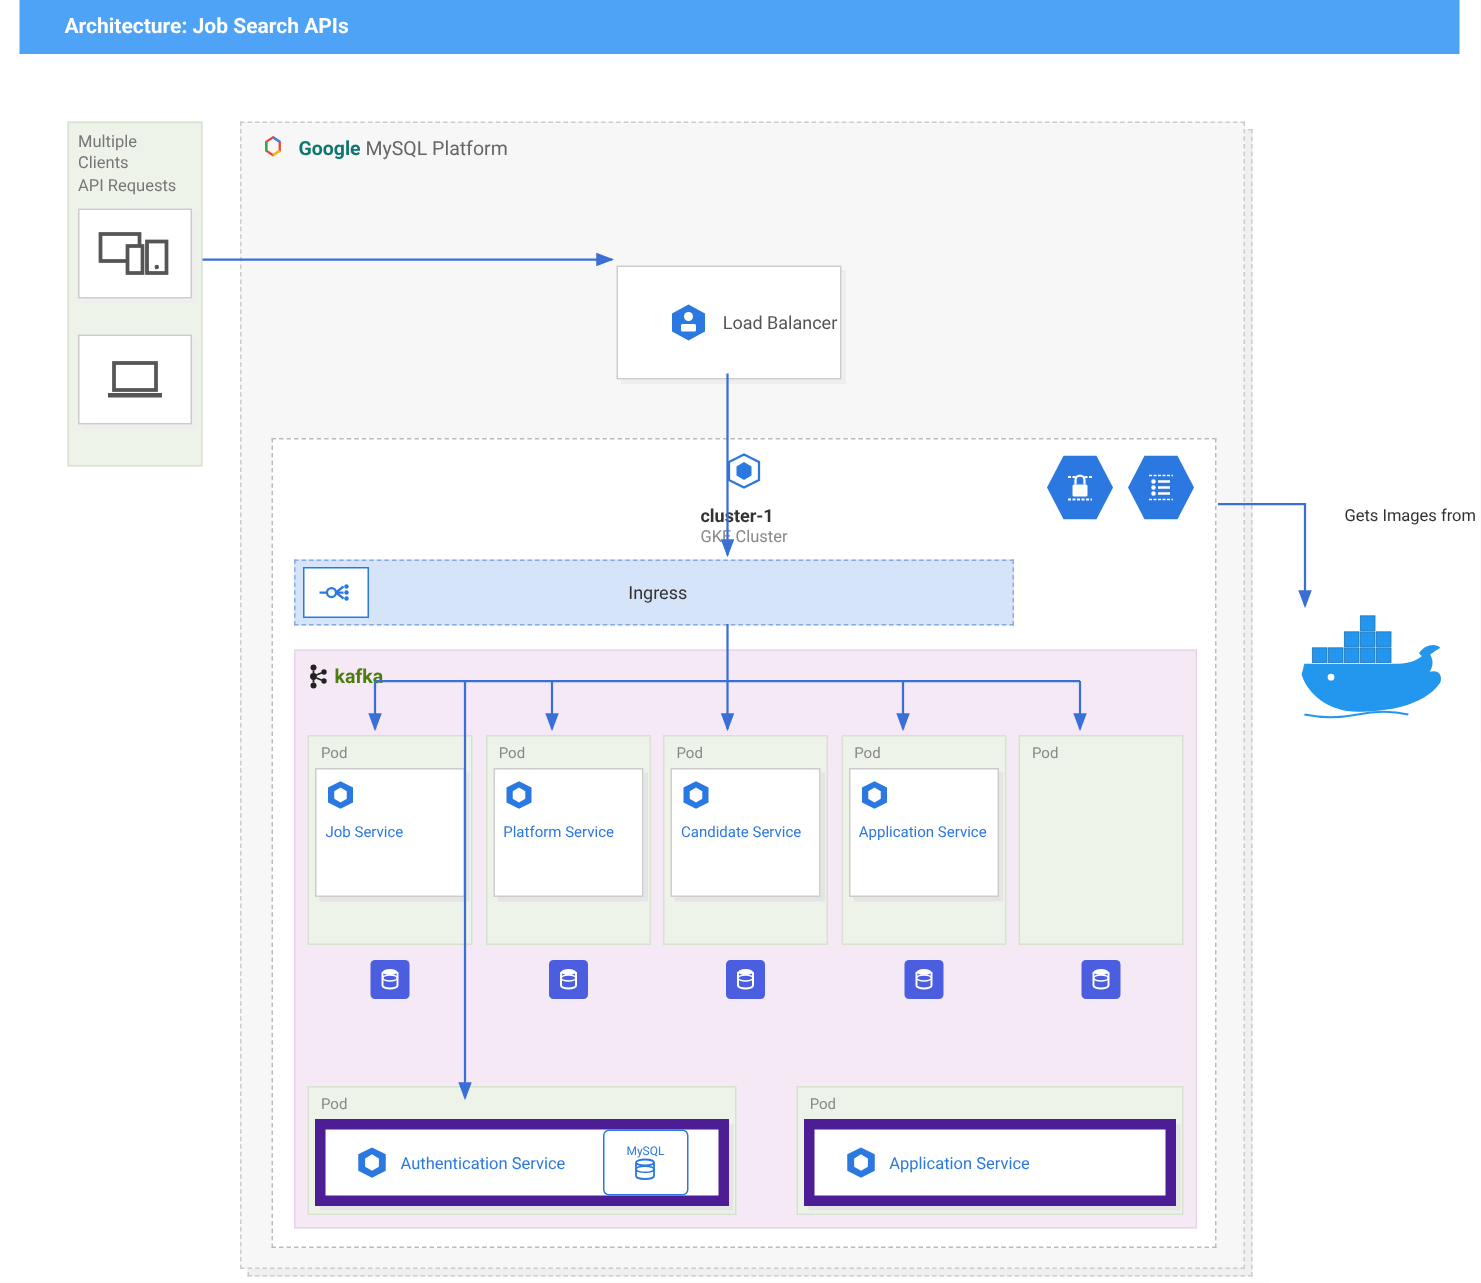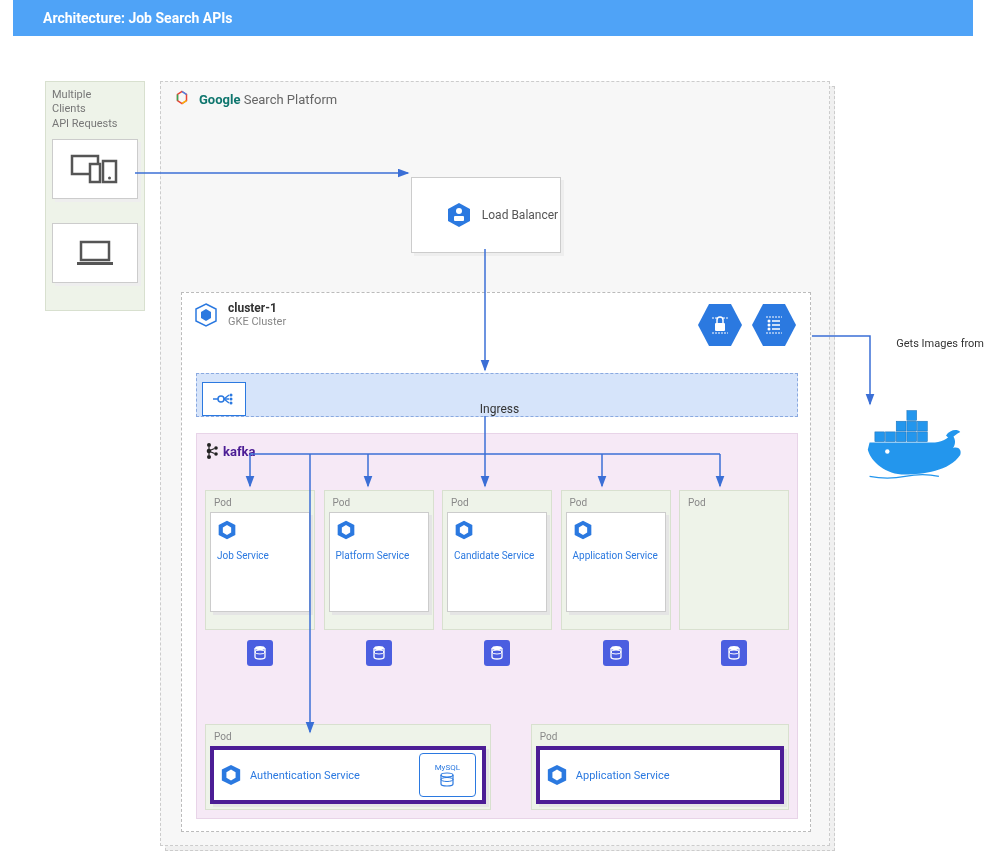--- a/index.html
+++ b/index.html
@@ -1,50 +1,50 @@
 <!DOCTYPE html>
 <html><head>
 <meta charset="utf-8">
 <style>
 * { box-sizing: border-box; margin: 0; padding: 0; }
 body { font-family: -apple-system, BlinkMacSystemFont, "Segoe UI", Roboto, Arial, sans-serif; background: #fff; width: 987px; height: 855px; overflow: hidden; position: relative; }
 .header-bar { background: #4fa3f7; color: #fff; padding: 10px 30px; font-size: 14px; font-weight: 700; width: 960px; margin-left: 13px; }
 .canvas { position: relative; width: 987px; height: 815px; }
-.clients-box { position: absolute; left: 45px; top: 45px; width: 100px; height: 230px; background: #eef3e9; border: 1px solid #d8e0cf; padding: 6px; }
+.clients-box { position: absolute; left: 45px; top: 45px; width: 90px; height: 230px; background: #eef3e9; border: 1px solid #d8e0cf; padding: 6px; }
 .clients-label { font-size: 11px; color: #777; line-height: 1.3; }
 .client-icon-wrap { background: #fff; border: 1px solid #ccc; margin-top: 8px; height: 60px; display:flex; align-items:center; justify-content:center; box-shadow: 3px 3px 0 #eee; }
 .gcp-box { position: absolute; left: 160px; top: 45px; width: 670px; height: 765px; background: #f7f7f7; border: 1px dashed #ccc; }
 .gcp-box::after { content:''; position:absolute; right:-6px; bottom:-6px; width:100%; height:100%; background:#f0f0f0; z-index:-1; border:1px dashed #ccc; }
 .gcp-header { padding: 8px 12px; display:flex; align-items:center; gap:8px; font-size:13px; color:#666; }
 .gcp-header b { color:#0f766e; }
 .lb-box { position: absolute; left: 250px; top: 95px; width: 150px; height: 76px; background:#fff; border:1px solid #ccc; display:flex; align-items:center; justify-content:center; gap:10px; font-size:12px; color:#555; box-shadow:3px 3px 0 #eee;padding-left:32px; }
 .cluster-box { position:absolute; left:20px; top:210px; width:630px; height:540px; background:#fff; border:1px dashed #bbb; }
 .cluster-box::after{ content:''; position:absolute; right:-5px; bottom:-5px; width:100%; height:100%; background:#f5f5f5; z-index:-1; border:1px dashed #ccc;}
-.cluster-header { padding:8px 12px; display:flex; align-items:center; gap:10px; }
+.cluster-header { padding:8px 12px; display:flex; align-items:center; gap:10px;flex-direction:column; }
 .cluster-title { font-size:12px; color:#333; }
 .cluster-title .sub { color:#888; font-size:11px; }
 .cluster-top-icons { position:absolute; right:14px; top:8px; display:flex; gap:10px; }
 .hex-icon { width:44px; height:48px; background:#2b79e0; clip-path: polygon(25% 6%, 75% 6%, 100% 50%, 75% 94%, 25% 94%, 0 50%); display:flex; align-items:center; justify-content:center; color:#fff; font-size:18px; }
-.ingress-bar { position:absolute; left:14px; top:80px; width:602px; height:44px; background:#d6e4fa; border:1px dashed #8aa9e0; display:flex; align-items:flex-end; }
+.ingress-bar { position:absolute; left:14px; top:80px; width:480px; height:44px; background:#d6e4fa; border:1px dashed #8aa9e0; display:flex; align-items:center; }
 .ingress-port { width:44px; height:34px; margin-left:5px; background:#fff; border:1px solid #2b79e0; display:flex; align-items:center; justify-content:center; }
 .ingress-label { flex:1; text-align:center; font-size:12px; color:#333; padding-right:44px; }
 .kafka-area { position:absolute; left:14px; top:140px; width:602px; height:386px; background:#f6e9f6; border:1px solid #e8d4e8; padding:8px; }
-.kafka-label { font-size:13px; font-weight:bold; color:#4c1d95; display:flex; align-items:center; gap:4px; }
+.kafka-label { font-size:13px; font-weight:bold; color:#4d7c0f; display:flex; align-items:center; gap:4px; }
 .pods-row { display:flex; gap:8px; margin-top:30px; justify-content:space-between; }
 .pod-col { width:110px; }
 .pod-box { background:#eef3e9; border:1px solid #d8e0cf; padding:4px; height:140px; position:relative; }
 .pod-label { font-size:10px; color:#888; padding:2px 4px; }
-.service-card { background:#fff; border:1px solid #ccc; height:100px; margin-top:2px; padding:6px; box-shadow:3px 3px 0 #e5e5e5; position:relative; }
+.service-card { background:#fff; border:1px solid #ccc; height:86px; margin-top:2px; padding:6px; box-shadow:3px 3px 0 #e5e5e5; position:relative; }
 .service-icon { width:20px; height:22px; margin-bottom:4px; }
 .service-name { font-size:10px; color:#2b79e0; line-height:1.3; }
 .db-icon-wrap { margin-top:10px; display:flex; justify-content:center; }
 .db-icon { width:26px; height:26px; background:#4b5ee0; border-radius:3px; display:flex; align-items:center; justify-content:center; }
 .bottom-pods { position:absolute; left:8px; bottom:8px; display:flex; gap:40px; width:calc(100% - 16px); }
 .bottom-pod { background:#eef3e9; border:1px solid #d8e0cf; padding:4px; height:86px; flex:1; position:relative; }
-.bottom-service { background:#fff; border:4px solid #4c1d95; height:58px; margin-top:2px; display:flex; align-items:center; padding:6px; gap:8px; box-shadow:3px 3px 0 #e5e5e5; }
+.bottom-service { background:#fff; border:7px solid #4c1d95; height:58px; margin-top:2px; display:flex; align-items:center; padding:20px; gap:8px; box-shadow:3px 3px 0 #e5e5e5; }
 .bottom-service .svc-text { font-size:11px; color:#2b79e0; }
 .mysql-box { width:57px; height:44px; border:1px solid #2b79e0; border-radius:4px; display:flex; flex-direction:column; align-items:center; justify-content:center; font-size:8px; color:#2b79e0; margin-left:auto; }
 .docker-area { position:absolute; right:-150px; top:325px; width:130px; text-align:center; }
 .docker-label { position:absolute; right:-155px; top:255px; font-size:11px; color:#333; }
 .docker-text { font-family: Arial; font-size:26px; color:#384d54; letter-spacing:-0.5px; }
 svg.arrow { position:absolute; overflow:visible; pointer-events:none; }
 .redis-cube { position:absolute; right:4px; bottom:6px; width:18px; height:18px; }
 </style>
 </head>
 <body>
@@ -78,21 +78,21 @@
   </div>
 
   <div class="gcp-box">
     <div class="gcp-header">
       <svg width="18" height="18" viewBox="0 0 24 24">
         <path d="M12 2 L18 6 L18 14 L12 18 L6 14 L6 6 Z" fill="none" stroke="#ea4335" stroke-width="2"></path>
         <path d="M12 2 L18 6" stroke="#4285f4" stroke-width="2"></path>
         <path d="M18 14 L12 18" stroke="#fbbc04" stroke-width="2"></path>
         <path d="M6 14 L6 6" stroke="#34a853" stroke-width="2"></path>
       </svg>
-      <span><b>Google</b> <span>Search Platform</span></span>
+      <span><b>Google</b> <span>MySQL Platform</span></span>
     </div>
 
     <div class="lb-box">
       <svg width="26" height="28" viewBox="0 0 26 28">
         <polygon points="13,2 24,8 24,20 13,26 2,20 2,8" fill="#2b79e0"></polygon>
         <circle cx="13" cy="10" r="3" fill="#fff"></circle>
         <rect x="8" y="15" width="10" height="5" rx="1" fill="#fff"></rect>
       </svg>
       <span>Load Balancer</span>
     </div>

